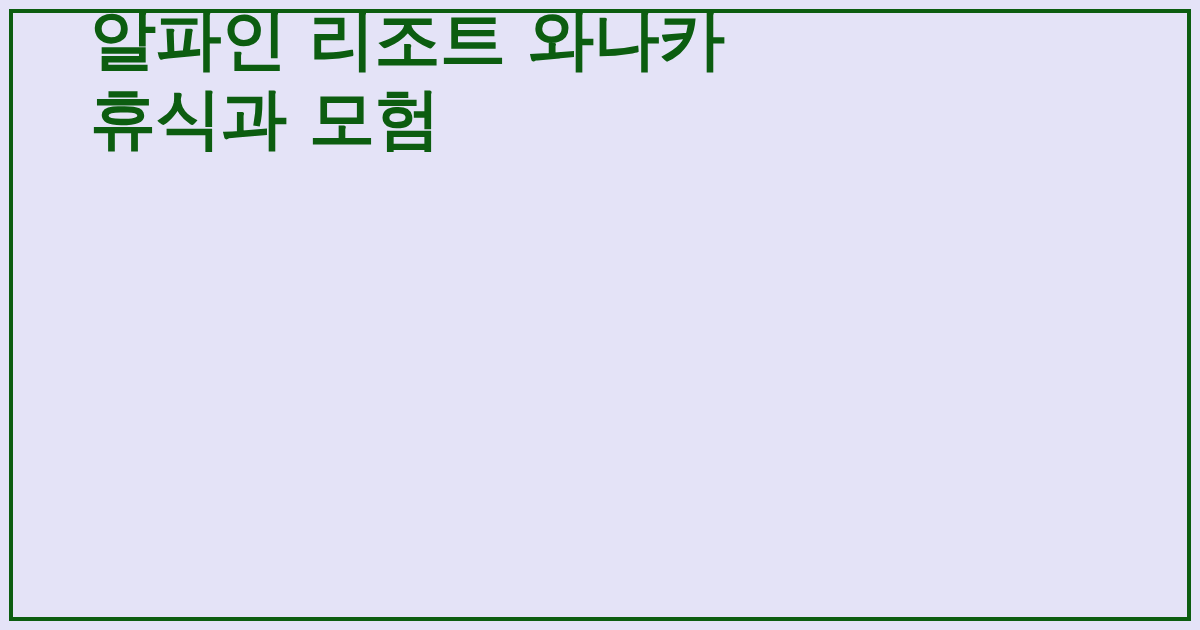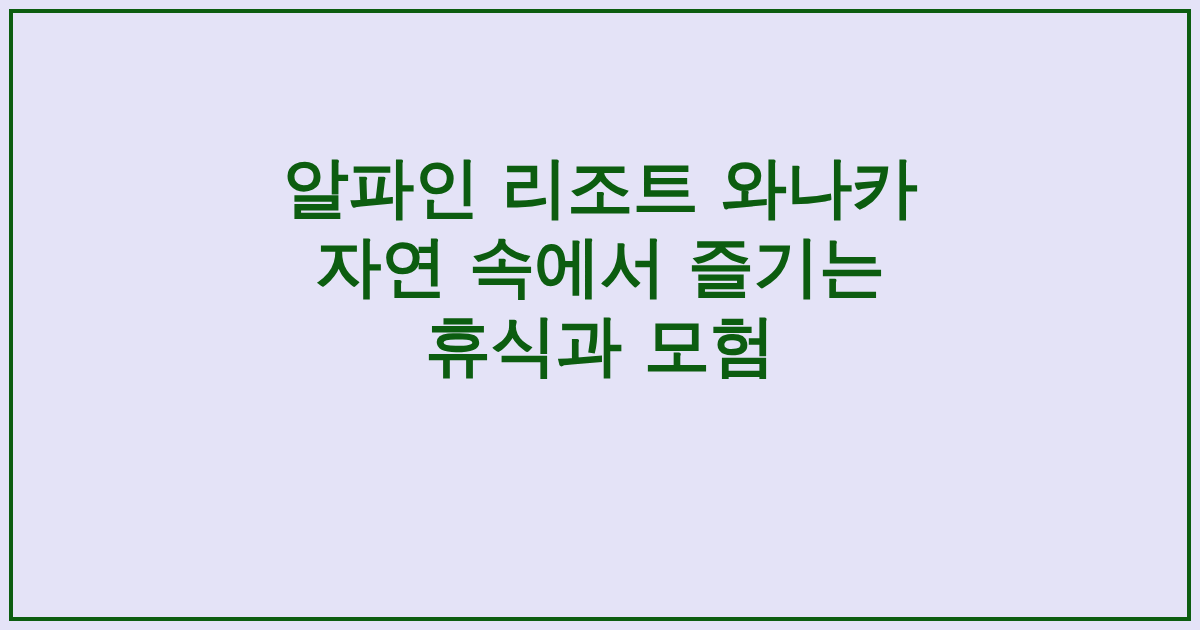--- a/index.html
+++ b/index.html
@@ -34,22 +34,20 @@
     height: 612px;
     box-sizing: border-box;
     border: 4px solid #0c5d10;
     pointer-events: none;
   }
 
   .headline-block {
     position: relative;
     z-index: 2;
     width: 1020px;
-    margin-top: 148px;
-    text-align: center;
   }
 
   .headline {
     margin: 0;
     padding: 0;
     font-family: "DejaVu Sans", "Liberation Sans", sans-serif;
     font-size: 66px;
     font-weight: 700;
     line-height: 79px;
     letter-spacing: -0.5px;
@@ -65,18 +63,17 @@
 </head>
 <body>
 
 <div class="card">
 
   <div class="card-frame"></div>
 
   <div class="headline-block">
     <h1 class="headline">
       <span class="headline-line">알파인 리조트 와나카</span>
-      <span class="headline-line">자연 속에서 즐기는</span>
       <span class="headline-line">휴식과 모험</span>
     </h1>
   </div>
 
 </div>
 
 </body></html>

